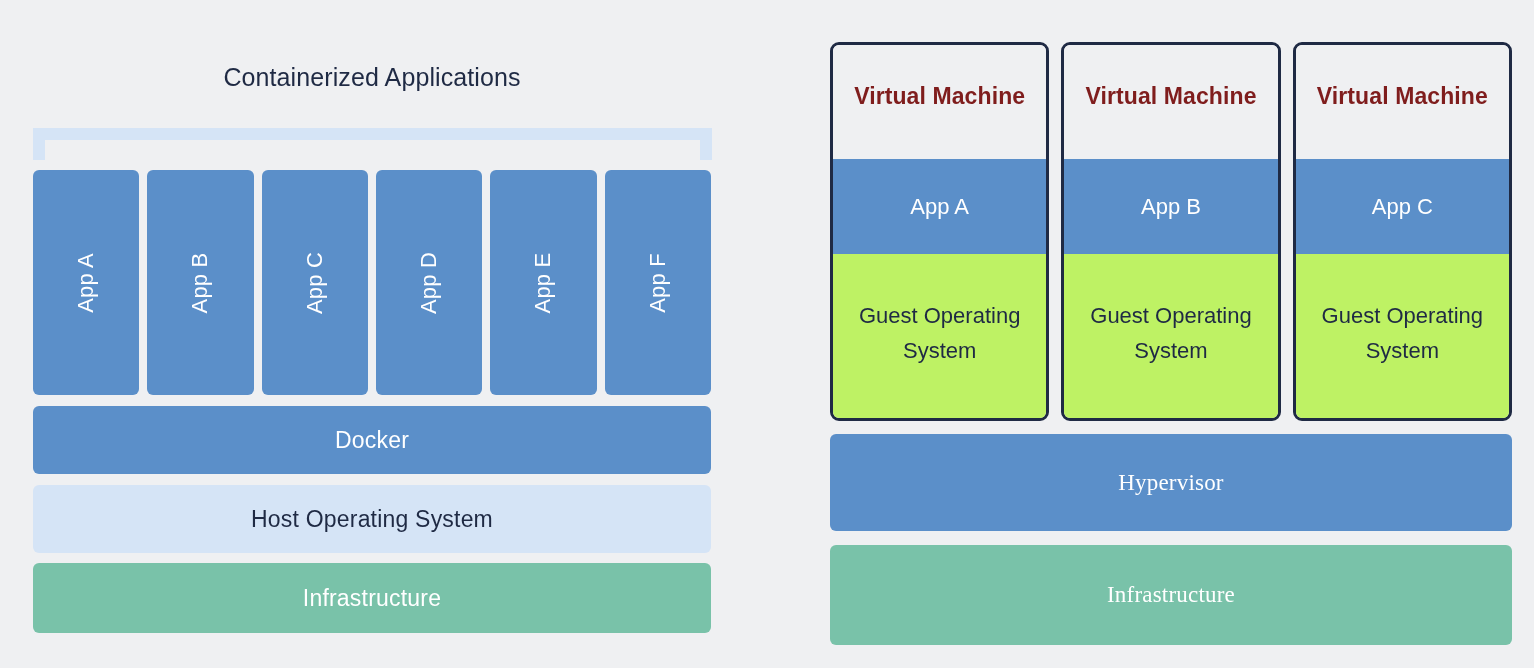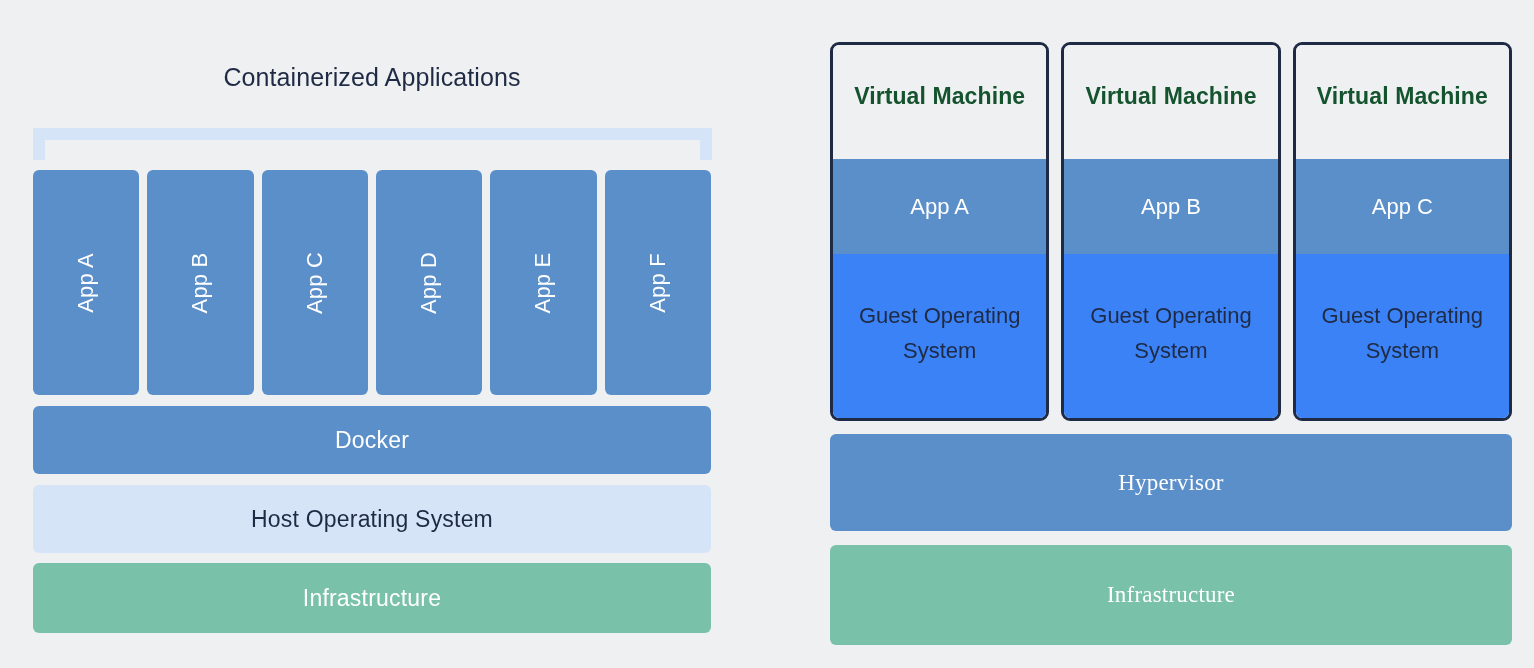--- a/index.html
+++ b/index.html
@@ -164,36 +164,36 @@
     background: #eff0f2;
     display: flex;
     align-items: flex-start;
     justify-content: center;
     padding-top: 38px;
     box-sizing: border-box;
   }
   .vm-head-label {
     font-size: 23px;
     font-weight: bold;
-    color: #14532d;
+    color: #7f1d1d;
     letter-spacing: .1px;
     white-space: nowrap;
   }
   .vm-app {
     height: 95px;
     background: #5b8fc9;
     color: #ffffff;
     display: flex;
     align-items: center;
     justify-content: center;
     font-size: 22px;
   }
   .vm-guest {
     flex: 1 1 auto;
-    background: #3b82f6;
+    background: #bef264;
     color: #1f2a44;
     display: flex;
     align-items: center;
     justify-content: center;
     text-align: center;
     font-size: 22px;
     line-height: 35px;
     padding-bottom: 6px;
     box-sizing: border-box;
   }

